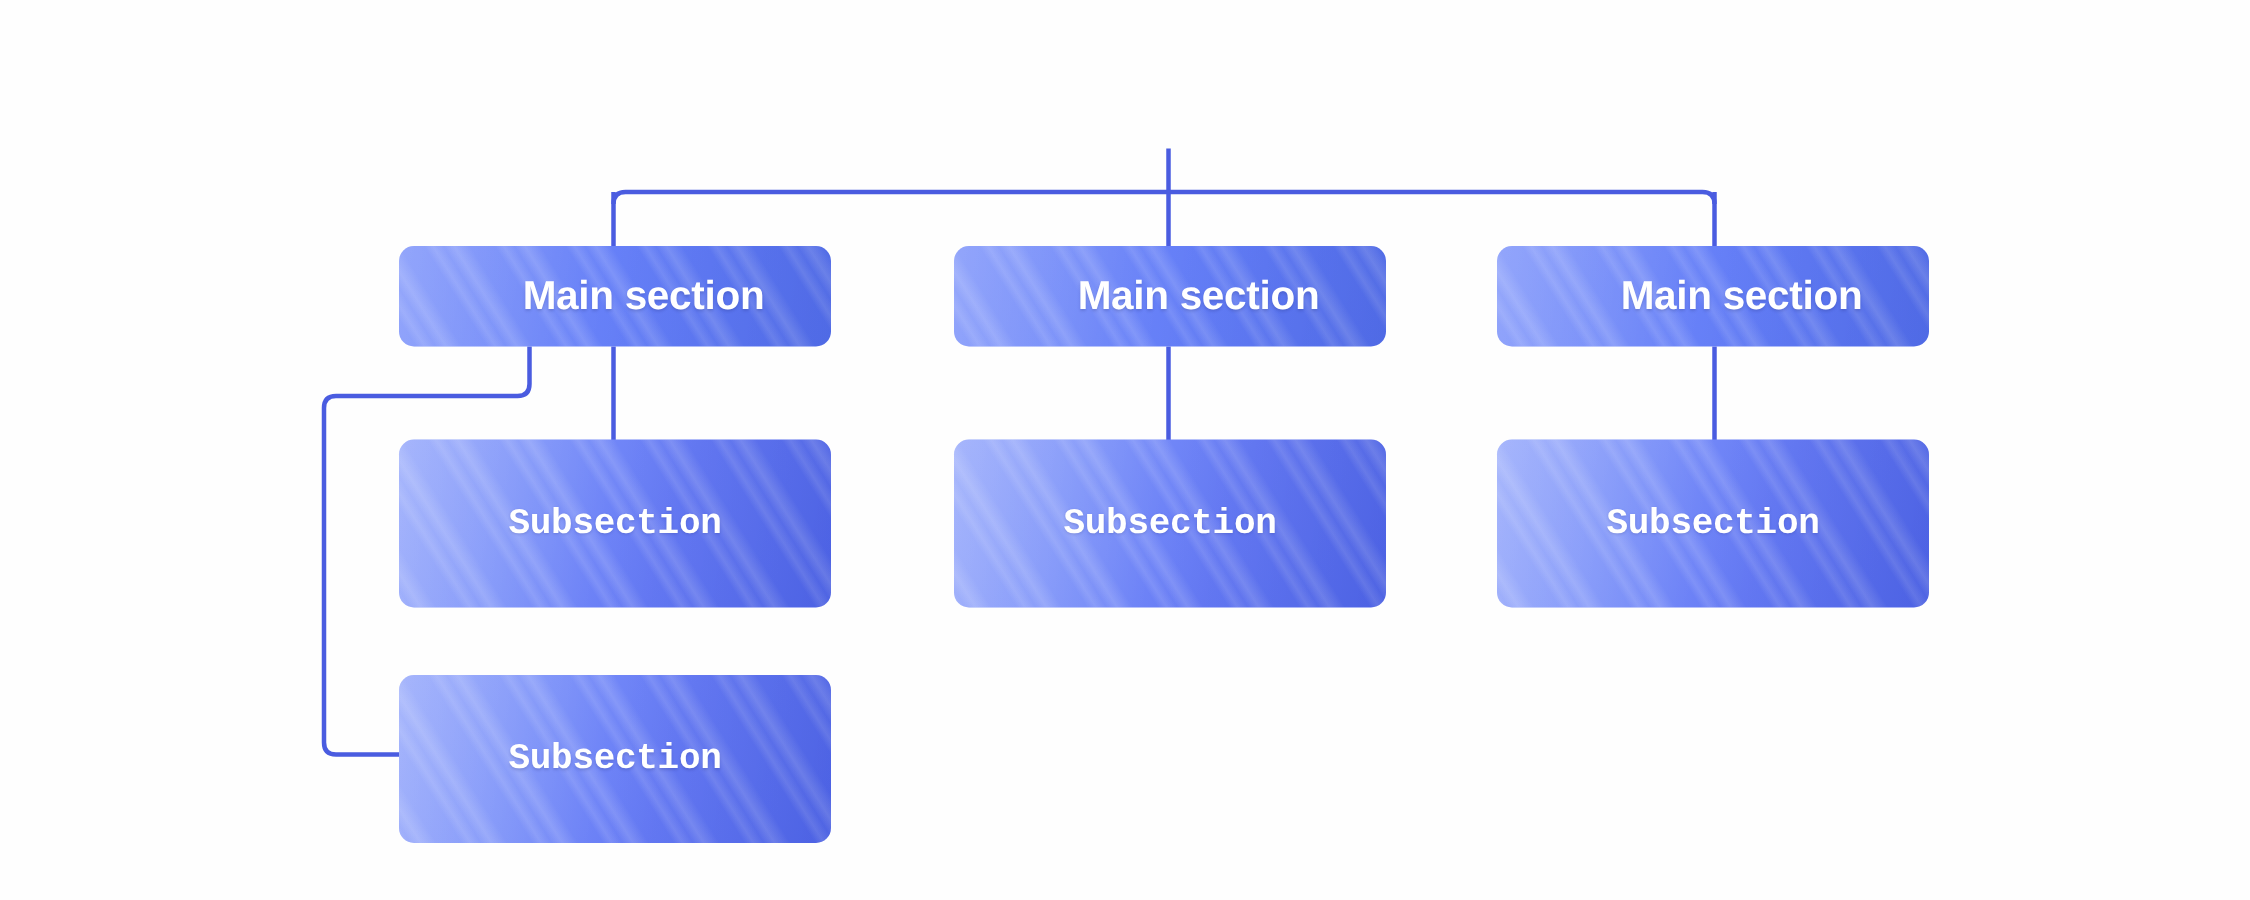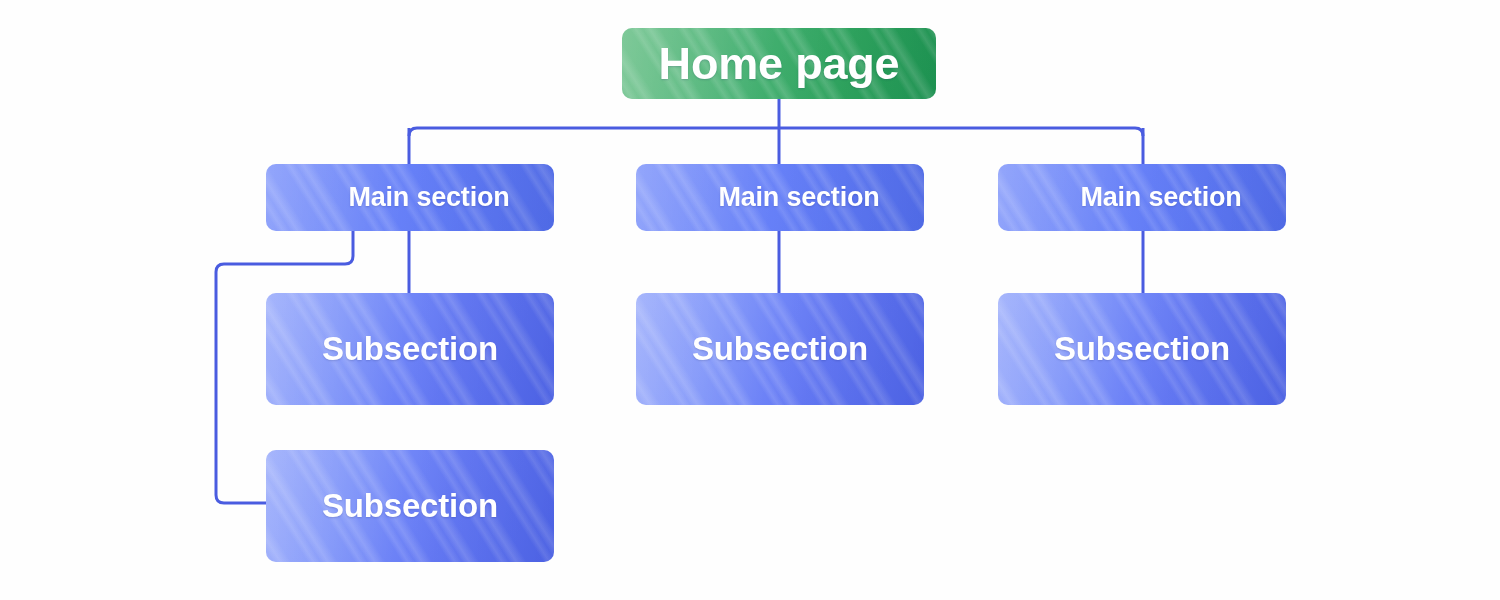--- a/index.html
+++ b/index.html
@@ -76,21 +76,22 @@
       rgba(0,0,0,0.06) 100%);
   }
   .node-root {
     font-size: 45px;
   }
   .node-main {
     font-size: 27px;
     padding-left: 38px;
   }
   .node-sub {
-    font-size: 33px;
+    font-size: 24px;
+    font-family: Liberation Mono, monospace;
   }
 </style>
 </head>
 <body>
 
 <div id="canvas">
 
   <svg id="connector-layer" viewBox="0 0 1500 600" xmlns="http://www.w3.org/2000/svg">
     <g fill="none" stroke="#4a5ce0" stroke-width="3" stroke-linecap="butt" stroke-linejoin="round">
       <path d="M 779 99 L 779 128"></path>
@@ -98,26 +99,20 @@
       <path d="M 409 128 L 409 168"></path>
       <path d="M 779 128 L 779 168"></path>
       <path d="M 1143 128 L 1143 168"></path>
       <path d="M 409 231 L 409 297"></path>
       <path d="M 779 231 L 779 297"></path>
       <path d="M 1143 231 L 1143 297"></path>
       <path d="M 353 231 L 353 256 Q 353 264 345 264 L 224 264 Q 216 264 216 272 L 216 495 Q 216 503 224 503 L 272 503"></path>
     </g>
   </svg>
 
-  <div class="node node-root" style="left:622px; top:28px; width:314px; height:71px;
-              background:linear-gradient(100deg,#62bd82 0%,#47b173 38%,#2ea55f 72%,#1f9a56 100%);">
-    <span class="texture"></span>
-    <span class="texture-fade"></span>
-    <span class="node-label">Home page</span>
-  </div>
 
   <div class="node node-main" style="left:266px; top:164px; width:288px; height:67px;
               background:linear-gradient(100deg,#7b92fa 0%,#6b84f8 35%,#5e79f6 70%,#5470f3 100%);">
     <span class="texture"></span>
     <span class="texture-fade"></span>
     <span class="node-label">Main section</span>
   </div>
 
   <div class="node node-main" style="left:636px; top:164px; width:288px; height:67px;
               background:linear-gradient(100deg,#7b92fa 0%,#6b84f8 35%,#5e79f6 70%,#5470f3 100%);">

